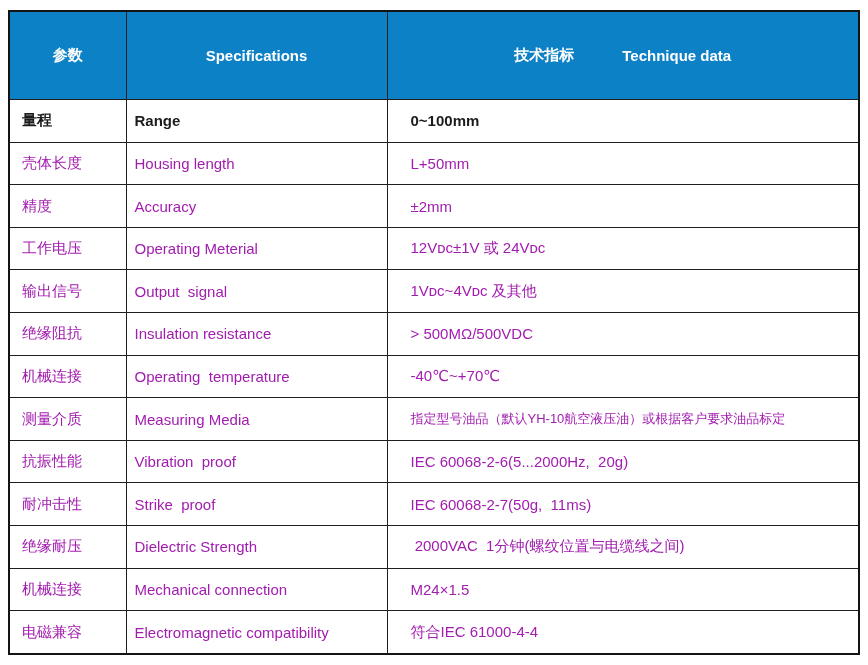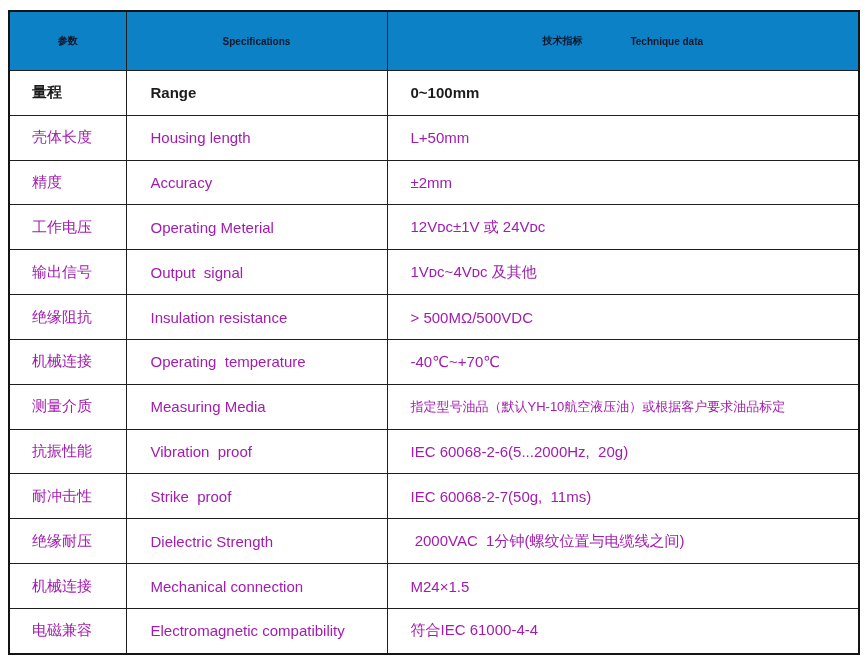--- a/index.html
+++ b/index.html
@@ -27,40 +27,40 @@
   col.c2 { width: 261px; }
   col.c3 { width: 472px; }
   th, td {
     border: 1px solid #1f1f1f;
     vertical-align: middle;
     white-space: pre-wrap;
     overflow: hidden;
   }
   thead th {
     background: #0d81c6;
-    color: #0f172a;
+    color: #ffffff;
     font-weight: bold;
-    font-size: 10px;
+    font-size: 15px;
     height: 38px;
     padding: 0;
   }
   .th3-wrap {
     display: flex;
     justify-content: center;
     align-items: center;
     gap: 48px;
   }
   tbody td {
     font-size: 15px;
     color: #a21caf;
     height: 40px;
     padding: 0;
   }
-  td.col1 { padding-left: 22px; }
-  td.col2 { padding-left: 24px; }
+  td.col1 { padding-left: 12px; }
+  td.col2 { padding-left: 8px; }
   td.col3 { padding-left: 23px; }
   tr.emph td { font-weight: 600; color: #1c1c1c; }
   td.small-text { font-size: 13px; }
 </style>
 </head>
 <body>
 
 <div class="sheet">
   <table class="spec-table">
     <colgroup>

